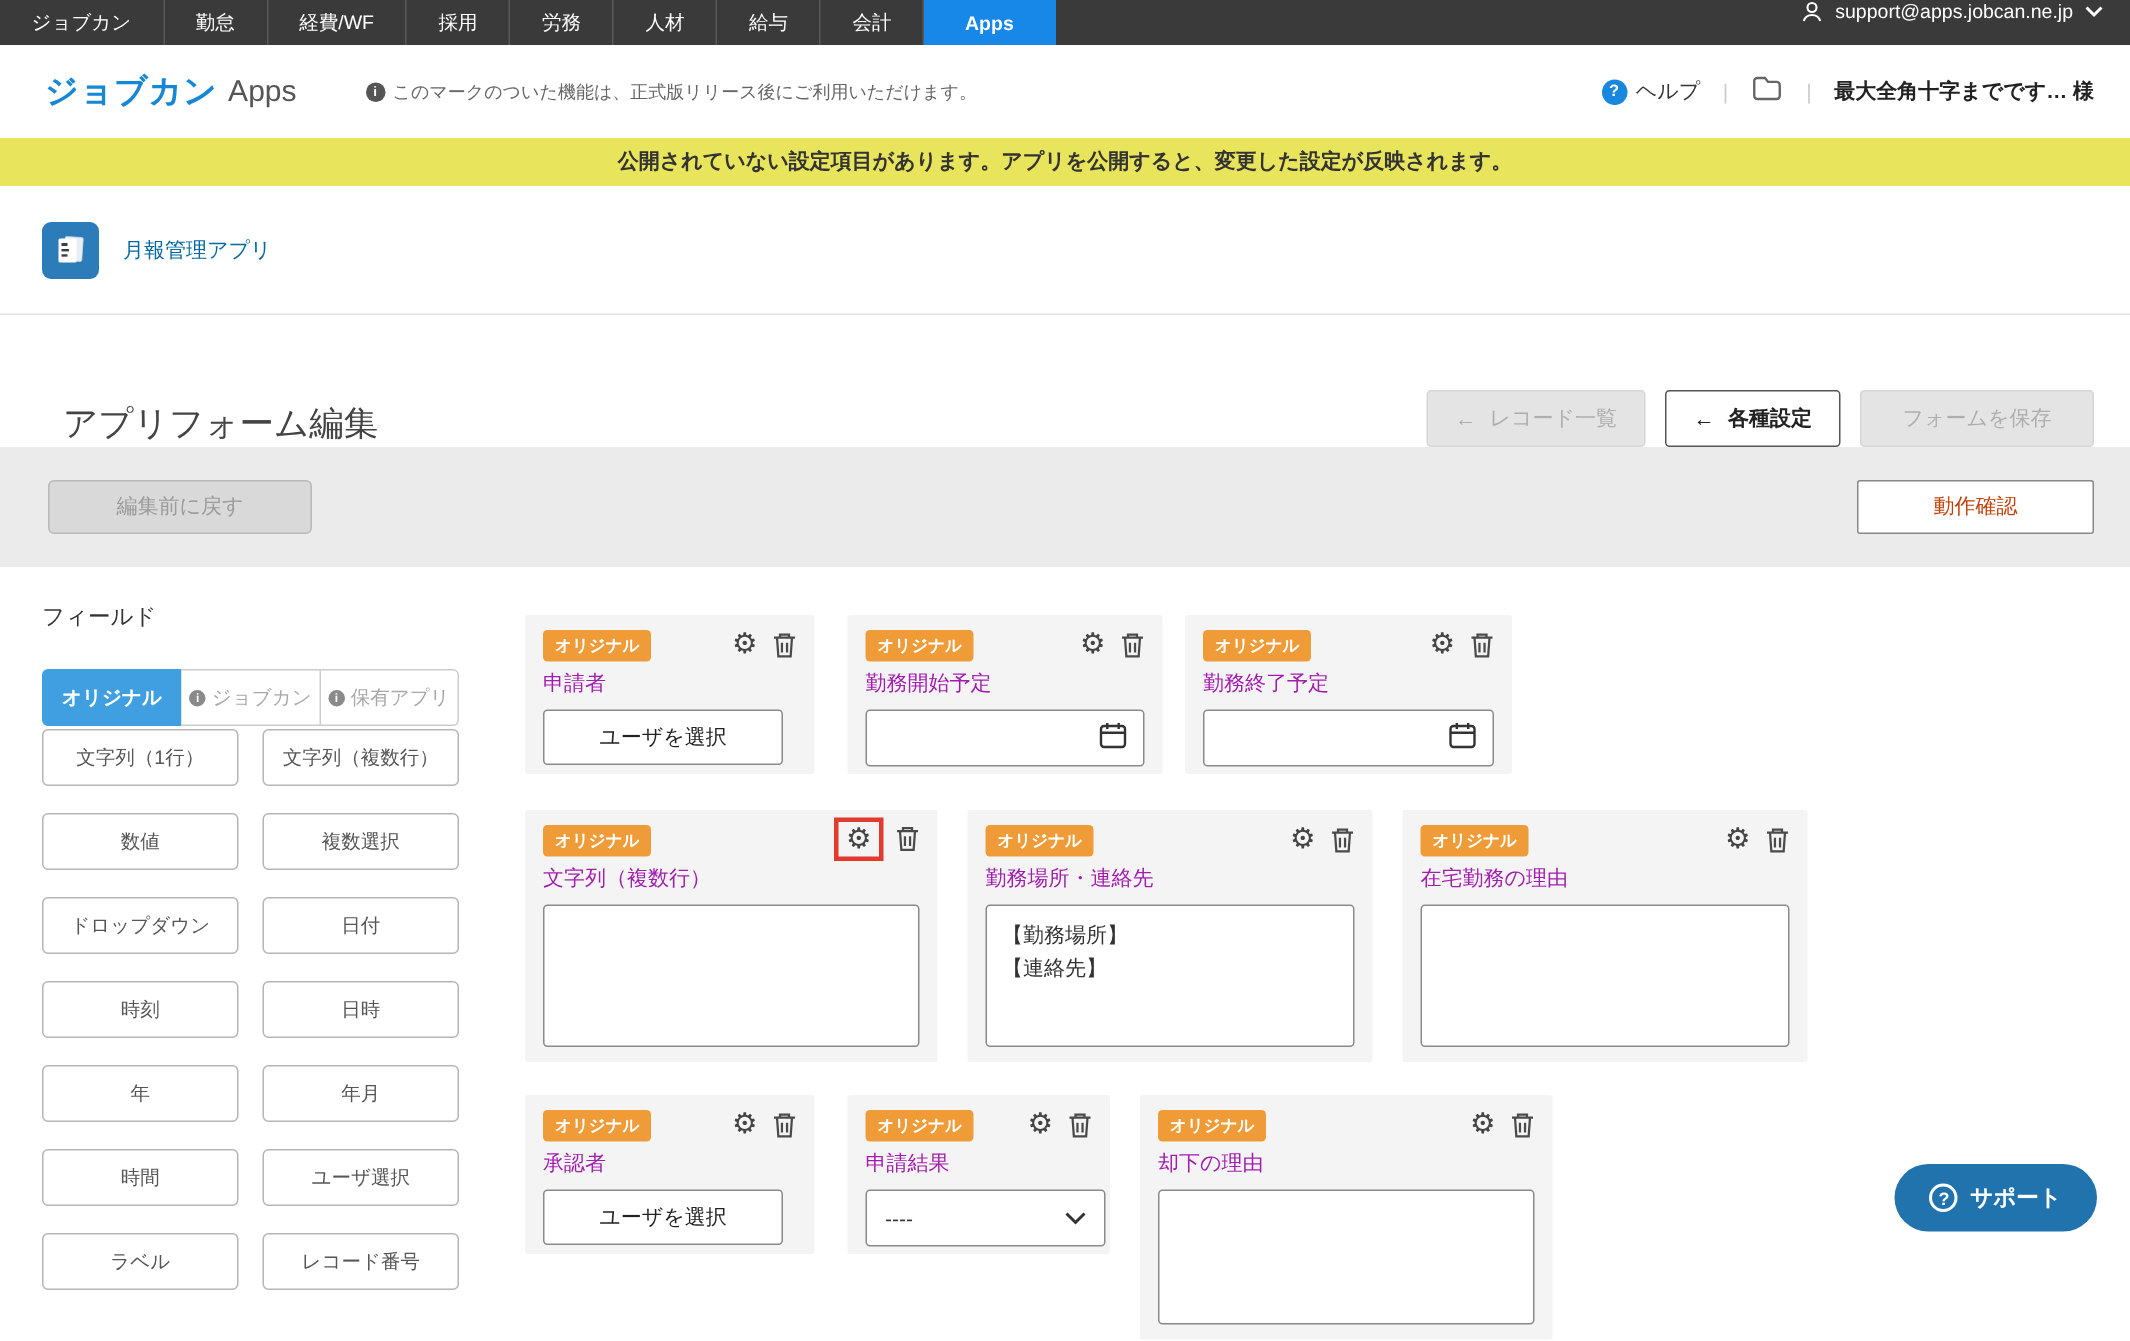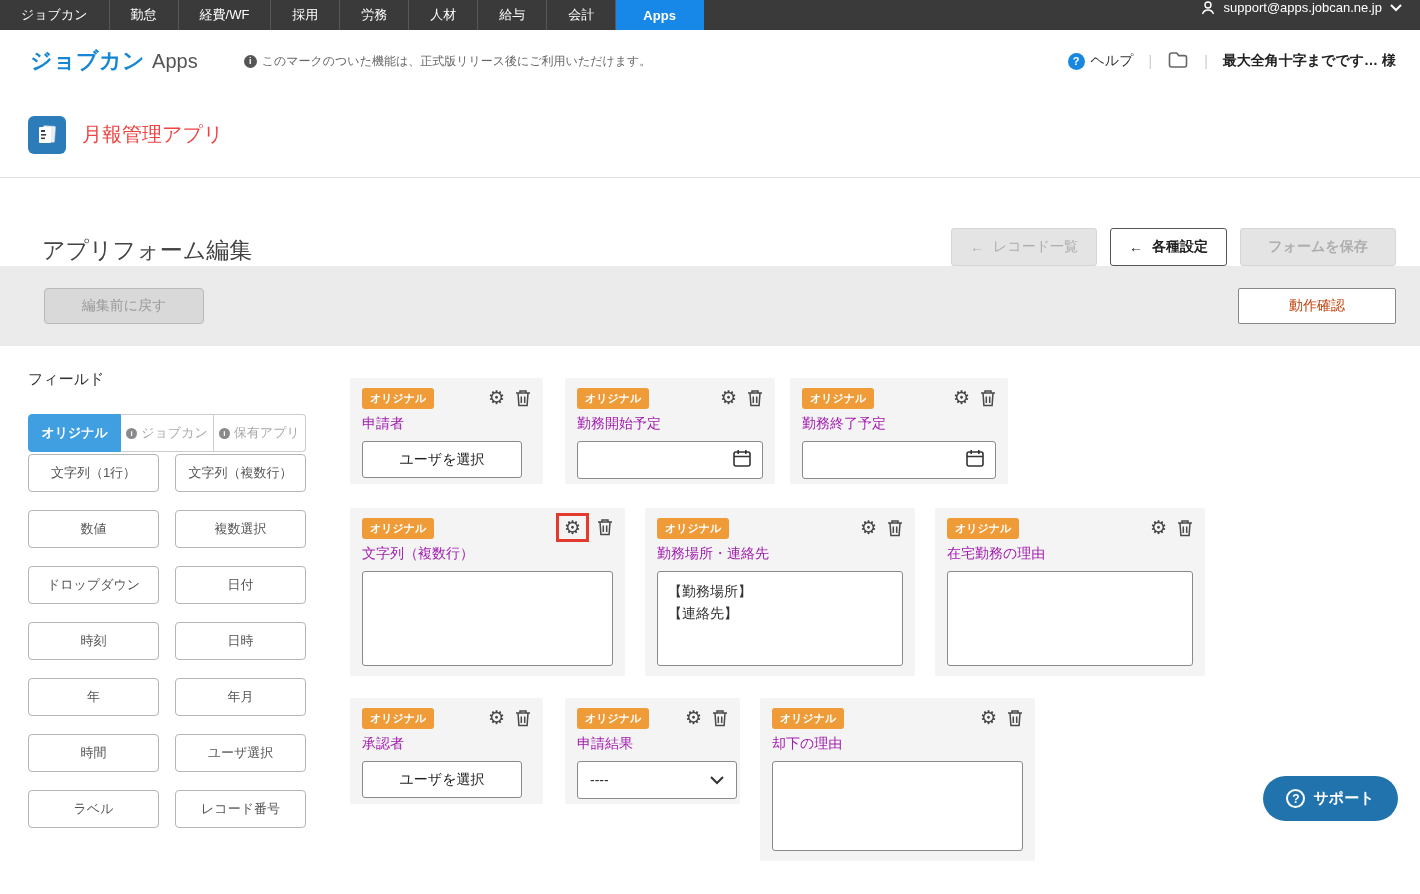--- a/index.html
+++ b/index.html
@@ -24,34 +24,34 @@
   .help-q { width:17px; height:17px; border-radius:50%; background:#1787e0; color:#fff; font-weight:bold; font-size:11px; display:inline-flex; align-items:center; justify-content:center; }
   .vsep { color:#ccc; font-size:14px; }
   .account-name { font-size:14px; font-weight:bold; color:#222; }
 
   
   .banner { height:32px; background:#e8e45c; display:flex; align-items:center; justify-content:center; font-size:14px; font-weight:bold; color:#333; }
 
   
   .appline { height:86px; display:flex; align-items:center; gap:16px; padding-left:28px; border-bottom:1px solid #e2e2e2; background:#fff; }
   .app-icon { width:38px; height:38px; border-radius:6px; background:#2b7cb9; display:flex; align-items:center; justify-content:center; }
-  .app-name { font-size:20px; color:#ef4444; }
+  .app-name { font-size:14px; color:#0369a1; }
 
   
   .titlebar { height:88px; display:flex; align-items:flex-end; padding:0 24px 0 42px; background:#fff; }
   .page-title { font-size:23px; color:#444; font-weight:normal; }
   .titlebar-buttons { margin-left:auto; display:flex; gap:13px; }
   .btn { font-size:14px; border-radius:3px; display:inline-flex; align-items:center; justify-content:center; gap:9px; height:38px; padding:0 18px; cursor:pointer; }
   .btn.disabled { background:#e4e4e4; color:#aeaeae; border:1px solid #d6d6d6; cursor:default; }
   .btn.outline { background:#fff; color:#222; border:1px solid #555; font-weight:bold; }
-  .btn.wide { min-width:156px;font-weight:bold; }
+  .btn.wide { min-width:156px; }
 
   
   .graybar { height:80px; background:#ebebeb; position:relative; }
-  .revert-btn { position:absolute; left:44px; top:22px; width:160px; height:36px; background:#d9d9d9; border:1px solid #b9b9b9; color:#9b9b9b; font-size:14px; border-radius:4px; display:flex; align-items:center; justify-content:center; }
+  .revert-btn { position:absolute; left:32px; top:22px; width:176px; height:36px; background:#d9d9d9; border:1px solid #b9b9b9; color:#9b9b9b; font-size:14px; border-radius:4px; display:flex; align-items:center; justify-content:center; }
   .preview-btn { position:absolute; right:24px; top:22px; width:158px; height:36px; background:#fff; border:1px solid #888; color:#c2410c; font-size:14px; border-radius:2px; display:flex; align-items:center; justify-content:center; cursor:pointer; }
 
   
   .content { position:relative; height:516px; background:#fff;text-decoration:underline; }
 
   .sidebar { position:absolute; left:28px; top:24px; width:278px; }
   .sidebar-title { font-size:15px; color:#333; font-weight:normal; }
   .sidebar-tabs { display:flex; margin-top:25px; }
   .stab { flex:1; height:38px; display:flex; align-items:center; justify-content:center; gap:4px; font-size:13px; border:1px solid #ccc; background:#fff; color:#a8a8a8; cursor:pointer; }
   .stab + .stab { border-left:none; }
@@ -140,20 +140,23 @@
       <span>
         <svg width="22" height="19" viewBox="0 0 22 19">
             <path d="M2.5 5a2 2 0 0 1 2-2h5.2l2 2.6h5.8a2 2 0 0 1 2 2v7.4a2 2 0 0 1-2 2h-13a2 2 0 0 1-2-2z" fill="none" stroke="#666" stroke-width="1.6"></path>
           </svg>
       </span>
       <span class="vsep">|</span>
       <span class="account-name">最大全角十字までです… 様</span>
     </span>
   </header>
 
+  <div class="banner">
+    <span>公開されていない設定項目があります。アプリを公開すると、変更した設定が反映されます。</span>
+  </div>
 
   <div class="appline">
     <span class="app-icon">
       <svg width="24" height="24" viewBox="0 0 24 24">
         <rect x="8" y="3" width="12" height="16" rx="1" fill="#e8eef2" stroke="#d0d8dd" stroke-width="0.5" transform="rotate(4 14 11)"></rect>
         <rect x="4" y="4" width="12" height="16" rx="1" fill="#fff"></rect>
         <rect x="6" y="7" width="4" height="2" fill="#3a3f44"></rect>
         <rect x="6" y="11" width="5" height="1.6" fill="#3a3f44"></rect>
         <rect x="6" y="14.5" width="4" height="1.6" fill="#3a3f44"></rect>
       </svg>

